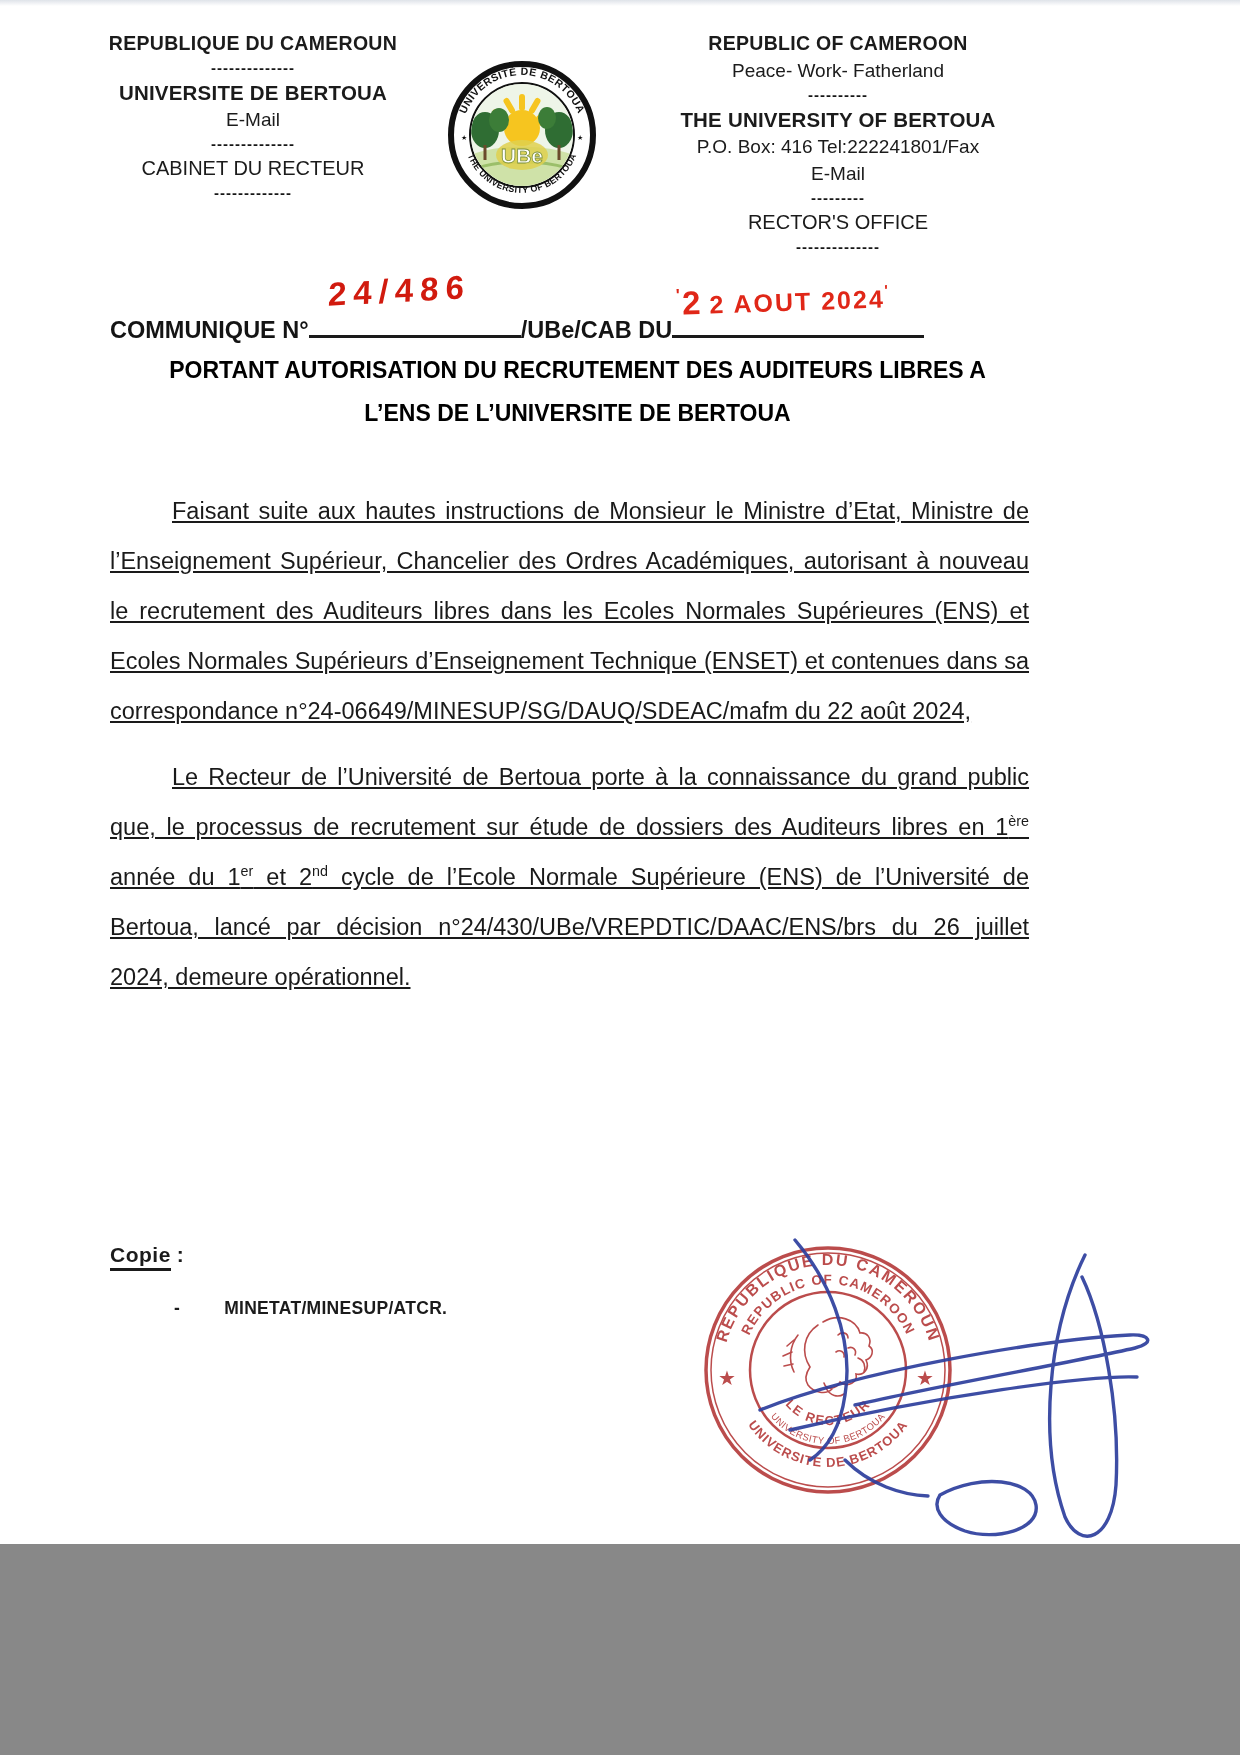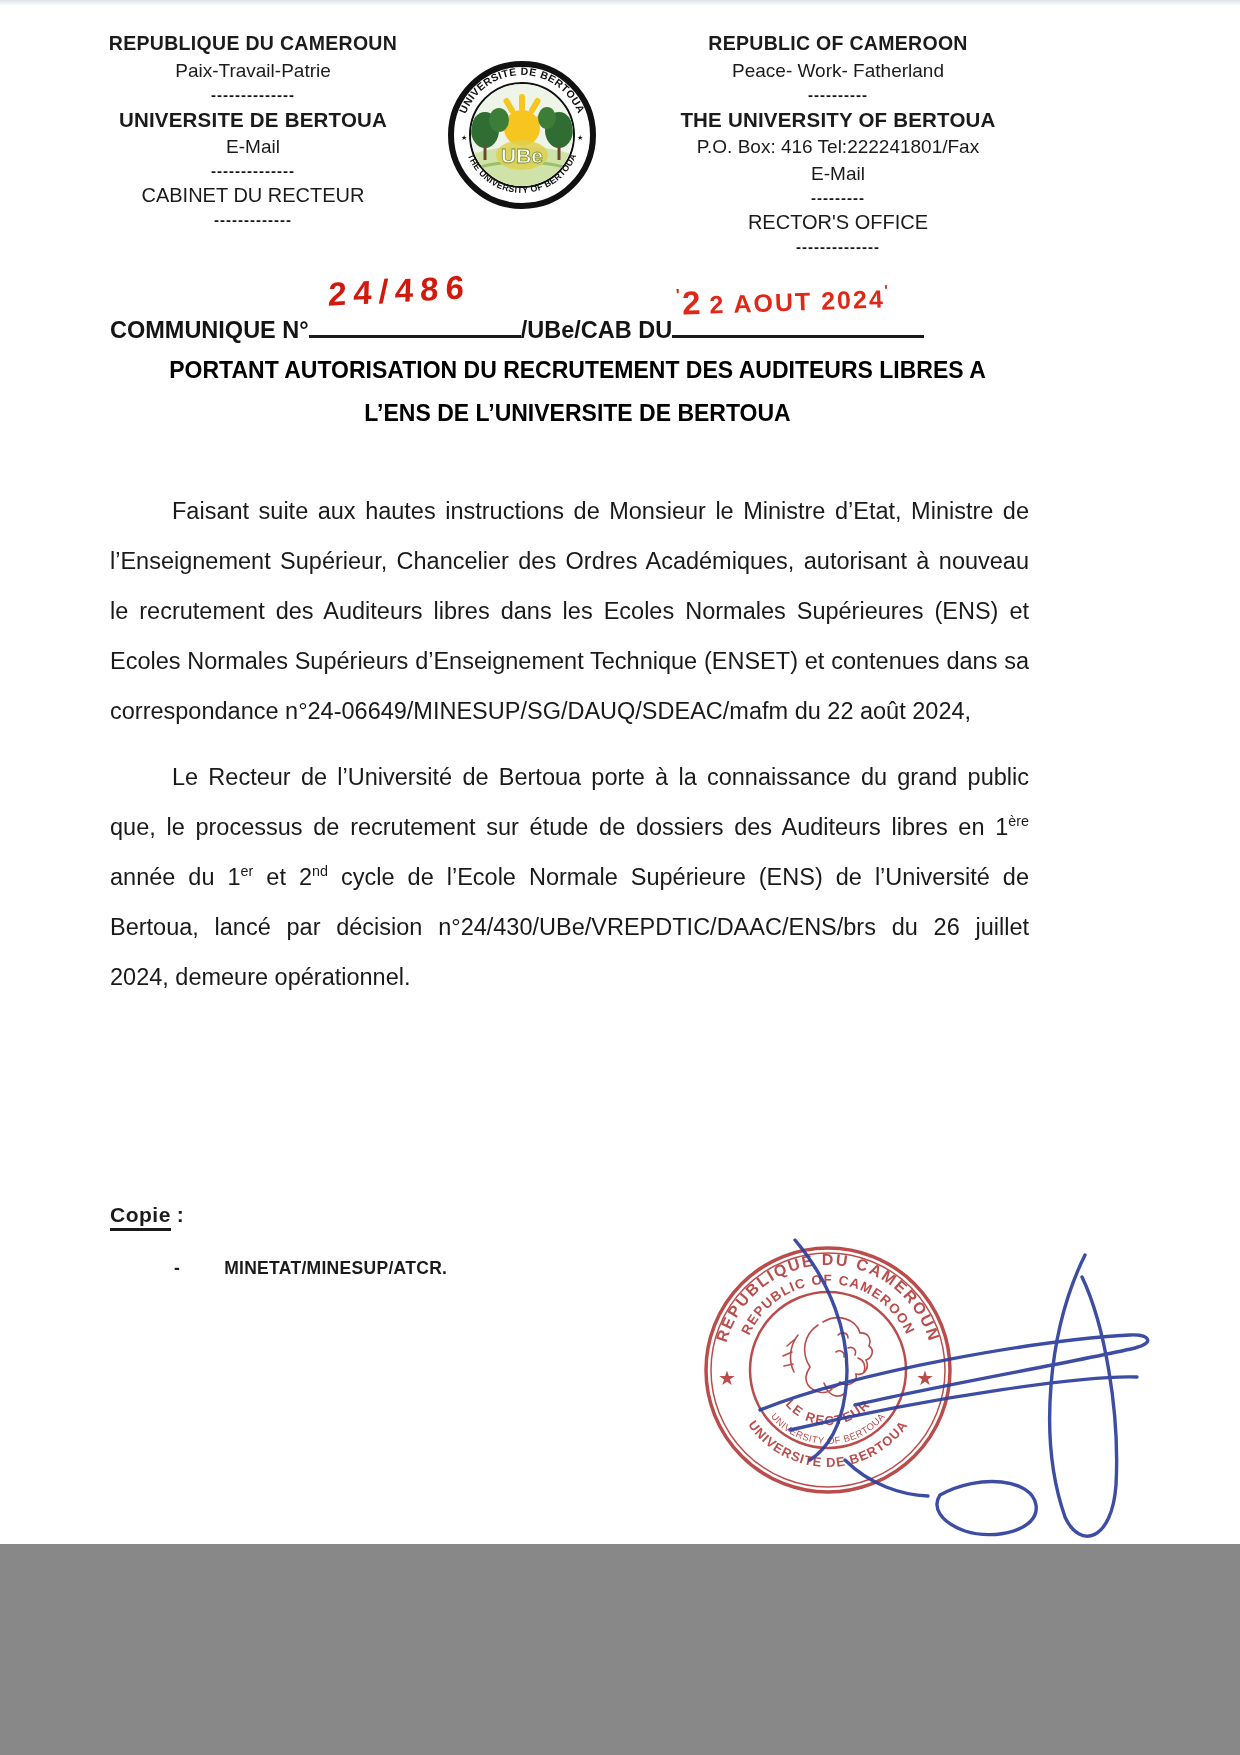--- a/index.html
+++ b/index.html
@@ -40,25 +40,25 @@
   }
   .date-stamp .tick{font-size:17px;vertical-align:14px;}
   .date-stamp .d1{font-size:33px;margin-right:7px;}
   .date-stamp .tail{font-size:15px;vertical-align:12px;}
   .comm-title{text-align:center;font-weight:bold;font-size:23px;line-height:30px;margin-top:11px;color:#000000;}
   .comm-title2{margin-top:13px;}
 
   
   .bodytext{position:absolute;left:110px;top:486px;width:935px;
     font-size:23.5px;line-height:50px;text-align:justify;color:#1a1a1a;}
-  .bodytext p{margin:0 16px 16px 0;text-indent:62px;}
+  .bodytext p{margin:0 16px 16px 0;text-indent:62px;text-decoration:underline;}
   .bodytext sup{font-size:61%;line-height:0;vertical-align:super;}
 
   
-  .copy{position:absolute;left:110px;top:1203px;}
+  .copy{position:absolute;left:110px;top:1243px;}
   .copy-label{font-weight:bold;font-size:21px;letter-spacing:.5px;
     border-bottom:3px solid #1a1a1a;padding-bottom:1px;display:inline-block;}
   .copy-colon{font-weight:bold;font-size:21px;margin-left:6px;}
   .copy-item{margin-top:27px;margin-left:64px;display:flex;gap:44px;
     font-weight:bold;font-size:17.5px;letter-spacing:.3px;}
 
   
   .sigblock{position:absolute;left:640px;top:1235px;width:580px;height:430px;}
   .seal-svg{position:absolute;left:58px;top:5px;opacity:.88;}
   .sig-svg{position:absolute;left:0;top:0;}
@@ -72,21 +72,20 @@
 </style>
 </head>
 <body>
 
 <div class="page">
   <div class="scan-edge"></div>
 
   <div class="letterhead">
     <div class="lh-col lh-left">
       <div class="lh-bold">REPUBLIQUE DU CAMEROUN</div>
-      <div>Paix-Travail-Patrie</div>
       <div class="lh-sep">--------------</div>
       <div class="lh-univ">UNIVERSITE DE BERTOUA</div>
       <div>E-Mail</div>
       <div class="lh-sep">--------------</div>
       <div class="lh-office">CABINET DU RECTEUR</div>
       <div class="lh-sep">-------------</div>
     </div>
 
     <div class="logo-wrap">
       <svg width="150" height="150" viewBox="0 0 150 150">

